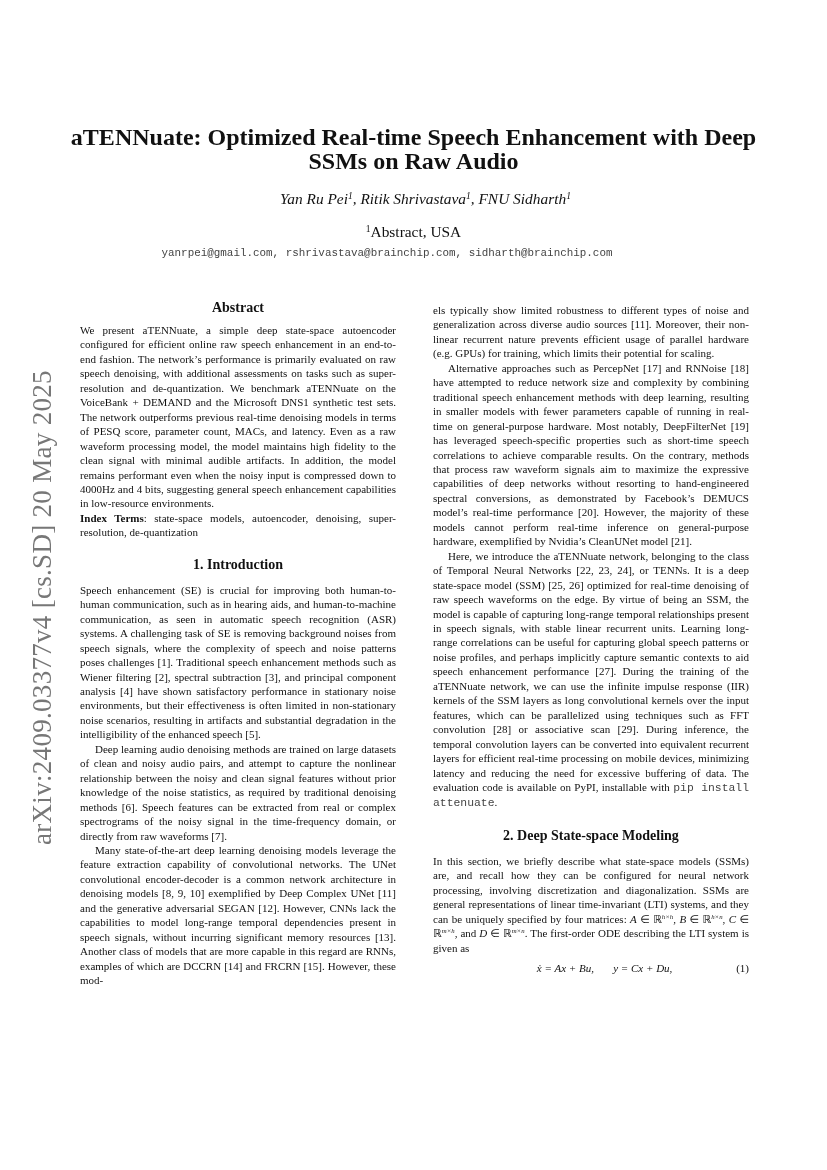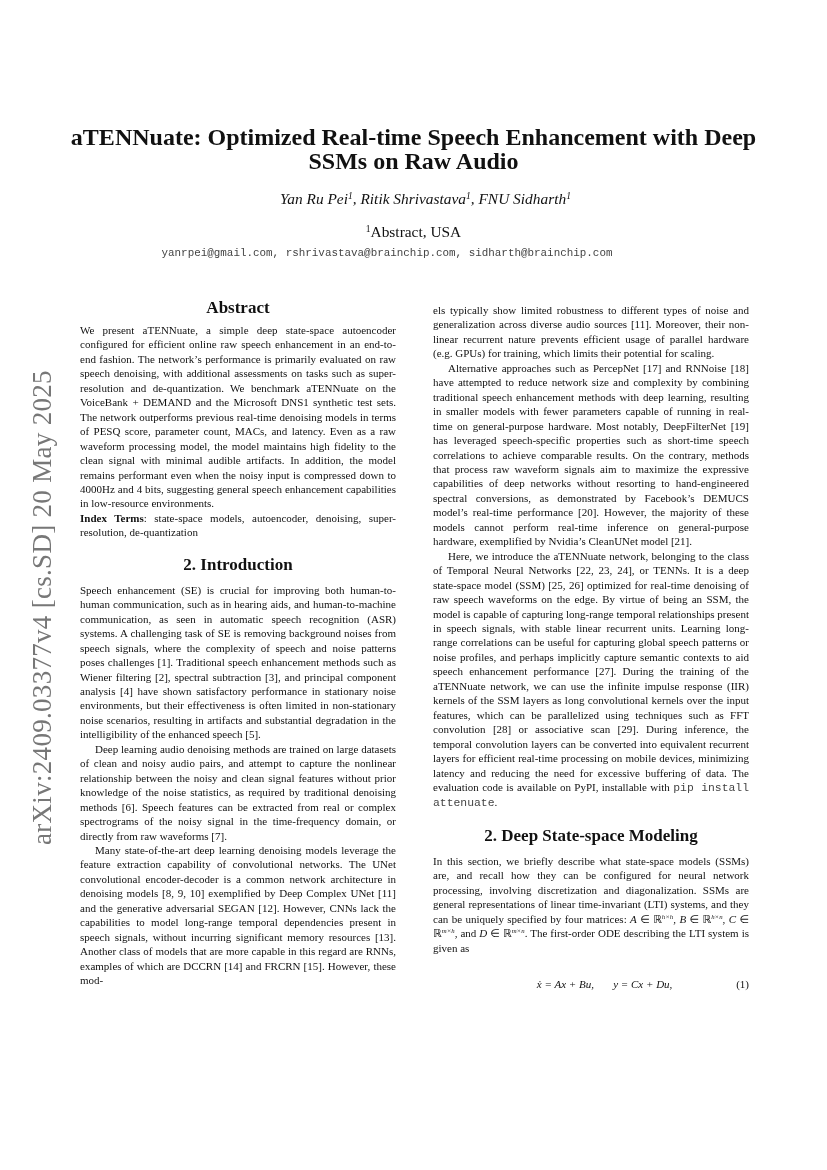--- a/index.html
+++ b/index.html
@@ -11,27 +11,27 @@
              font-style: italic; font-size: 15.4px; line-height: 20px; padding-left: 12px; }
   .affil { position: absolute; left: 0; width: 827px; top: 222px; text-align: center;
            font-size: 15.4px; line-height: 20px; }
   .emails { position: absolute; left: 0; width: 774px; top: 246px; text-align: center;
             font-family: "Liberation Mono", monospace; font-size: 10.9px; color: #444; line-height: 14px; }
   sup { font-size: 0.62em; vertical-align: 0.55em; line-height: 0; }
   .col { position: absolute; width: 316px; font-size: 11px; line-height: 14.45px; text-align: justify;
          hyphens: manual; }
   .col-left { left: 80px; top: 298px; }
   .col-right { left: 433px; top: 303px; }
-  .heading { font-weight: bold; font-size: 17px; text-align: center; line-height: 20px; }
+  .heading { font-weight: bold; font-size: 14px; text-align: center; line-height: 20px; }
   .abs-heading { margin-bottom: 5px; }
   .sec-heading { margin: 15px 0 8px 0; }
   p { margin: 0; }
   .indent { text-indent: 15px; }
   .mono { font-family: "Liberation Mono", monospace; font-size: 11.4px; color: #444; }
-  .eq { display: flex; justify-content: space-between; margin-top: 22px; font-style: italic; }
+  .eq { display: flex; justify-content: space-between; margin-top: 6px; font-style: italic; }
   .eq .eq-body { flex: 1; text-align: center; padding-left: 40px; }
   .eq .eq-num { font-style: normal; }
   .arxiv { position: absolute; left: 24px; top: 845px; width: 520px; height: 36px;
            transform-origin: 0 0; transform: rotate(-90deg);
            font-size: 27px; color: #777; white-space: nowrap; line-height: 36px; letter-spacing: 0.3px; }
   b { font-weight: bold; }
 </style>
 </head>
 <body>
 
@@ -49,21 +49,21 @@
   <sup>1</sup><span>Abstract, USA</span>
 </div>
 
 <div class="emails">yanrpei@gmail.com, rshrivastava@brainchip.com, sidharth@brainchip.com</div>
 
 <div class="col col-left">
   <div class="heading abs-heading">Abstract</div>
   <p>We present aTENNuate, a simple deep state-space autoencoder configured for efficient online raw speech enhancement in an end-to-end fashion.  The network’s performance is primarily evaluated on raw speech denoising, with additional assessments on tasks such as super-resolution and de-quantization.  We benchmark aTENNuate on the VoiceBank + DEMAND and the Microsoft DNS1 synthetic test sets. The network outperforms previous real-time denoising models in terms of PESQ score, parameter count, MACs, and latency. Even as a raw waveform processing model, the model maintains high fidelity to the clean signal with minimal audible artifacts.  In addition, the model remains performant even when the noisy input is compressed down to 4000Hz and 4 bits, suggesting general speech enhance­ment capabilities in low-resource environments.</p>
   <p><b>Index Terms</b><span>:  state-space models, autoencoder, denoising, super-resolution, de-quantization</span></p>
 
-  <div class="heading sec-heading">2.  Introduction</div>
+  <div class="heading sec-heading">1.  Introduction</div>
   <p>Speech enhancement (SE) is crucial for improving both human-to-human communication, such as in hearing aids, and human-to-machine communication, as seen in automatic speech recog­nition (ASR) systems.  A challenging task of SE is removing background noises from speech signals, where the complex­ity of speech and noise patterns poses challenges [1].  Tradi­tional speech enhancement methods such as Wiener filtering [2], spectral subtraction [3], and principal component analy­sis [4] have shown satisfactory performance in stationary noise environments, but their effectiveness is often limited in non-stationary noise scenarios, resulting in artifacts and substantial degradation in the intelligibility of the enhanced speech [5].</p>
   <p class="indent">Deep learning audio denoising methods are trained on large datasets of clean and noisy audio pairs, and attempt to capture the nonlinear relationship between the noisy and clean signal features without prior knowledge of the noise statistics, as re­quired by traditional denoising methods [6].  Speech features can be extracted from real or complex spectrograms of the noisy signal in the time-frequency domain, or directly from raw wave­forms [7].</p>
   <p class="indent" id="p-split">Many state-of-the-art deep learning denoising models lever­age the feature extraction capability of convolutional networks. The UNet convolutional encoder-decoder is a common network architecture in denoising models [8, 9, 10] exemplified by Deep Complex UNet [11] and the generative adversarial SEGAN [12]. However, CNNs lack the capabilities to model long-range temporal dependencies present in speech signals, without incur­ring significant memory resources [13].  Another class of mod­els that are more capable in this regard are RNNs, examples of which are DCCRN [14] and FRCRN [15]. However, these mod-</p>
 </div>
 
 <div class="col col-right">
   <p id="p-split-rest">els typically show limited robustness to different types of noise and generalization across diverse audio sources [11]. Moreover, their non-linear recurrent nature prevents efficient usage of par­allel hardware (e.g.  GPUs) for training, which limits their po­tential for scaling.</p>
   <p class="indent">Alternative approaches such as PercepNet [17] and RN­Noise [18] have attempted to reduce network size and com­plexity by combining traditional speech enhancement methods with deep learning, resulting in smaller models with fewer pa­rameters capable of running in real-time on general-purpose hardware.  Most notably, DeepFilterNet [19] has leveraged speech-specific properties such as short-time speech correla­tions to achieve comparable results.  On the contrary, methods that process raw waveform signals aim to maximize the expres­sive capabilities of deep networks without resorting to hand-engineered spectral conversions, as demonstrated by Face­book’s DEMUCS model’s real-time performance [20].  How­ever, the majority of these models cannot perform real-time in­ference on general-purpose hardware, exemplified by Nvidia’s CleanUNet model [21].</p>
   <p class="indent"><span>Here, we introduce the aTENNuate network, belonging to the class of Temporal Neural Networks [22, 23, 24], or TENNs. It is a deep state-space model (SSM) [25, 26] optimized for real-time denoising of raw speech waveforms on the edge. By virtue of being an SSM, the model is capable of capturing long-range temporal relationships present in speech signals, with stable lin­ear recurrent units.  Learning long-range correlations can be useful for capturing global speech patterns or noise profiles, and perhaps implicitly capture semantic contexts to aid speech en­hancement performance [27]. During the training of the aTEN­Nuate network, we can use the infinite impulse response (IIR) kernels of the SSM layers as long convolutional kernels over the input features, which can be parallelized using techniques such as FFT convolution [28] or associative scan [29].  During inference, the temporal convolution layers can be converted into equivalent recurrent layers for efficient real-time processing on mobile devices, minimizing latency and reducing the need for excessive buffering of data. The evaluation code is available on PyPI, installable with</span> <span class="mono">pip install attenuate</span><span>.</span></p>
 

